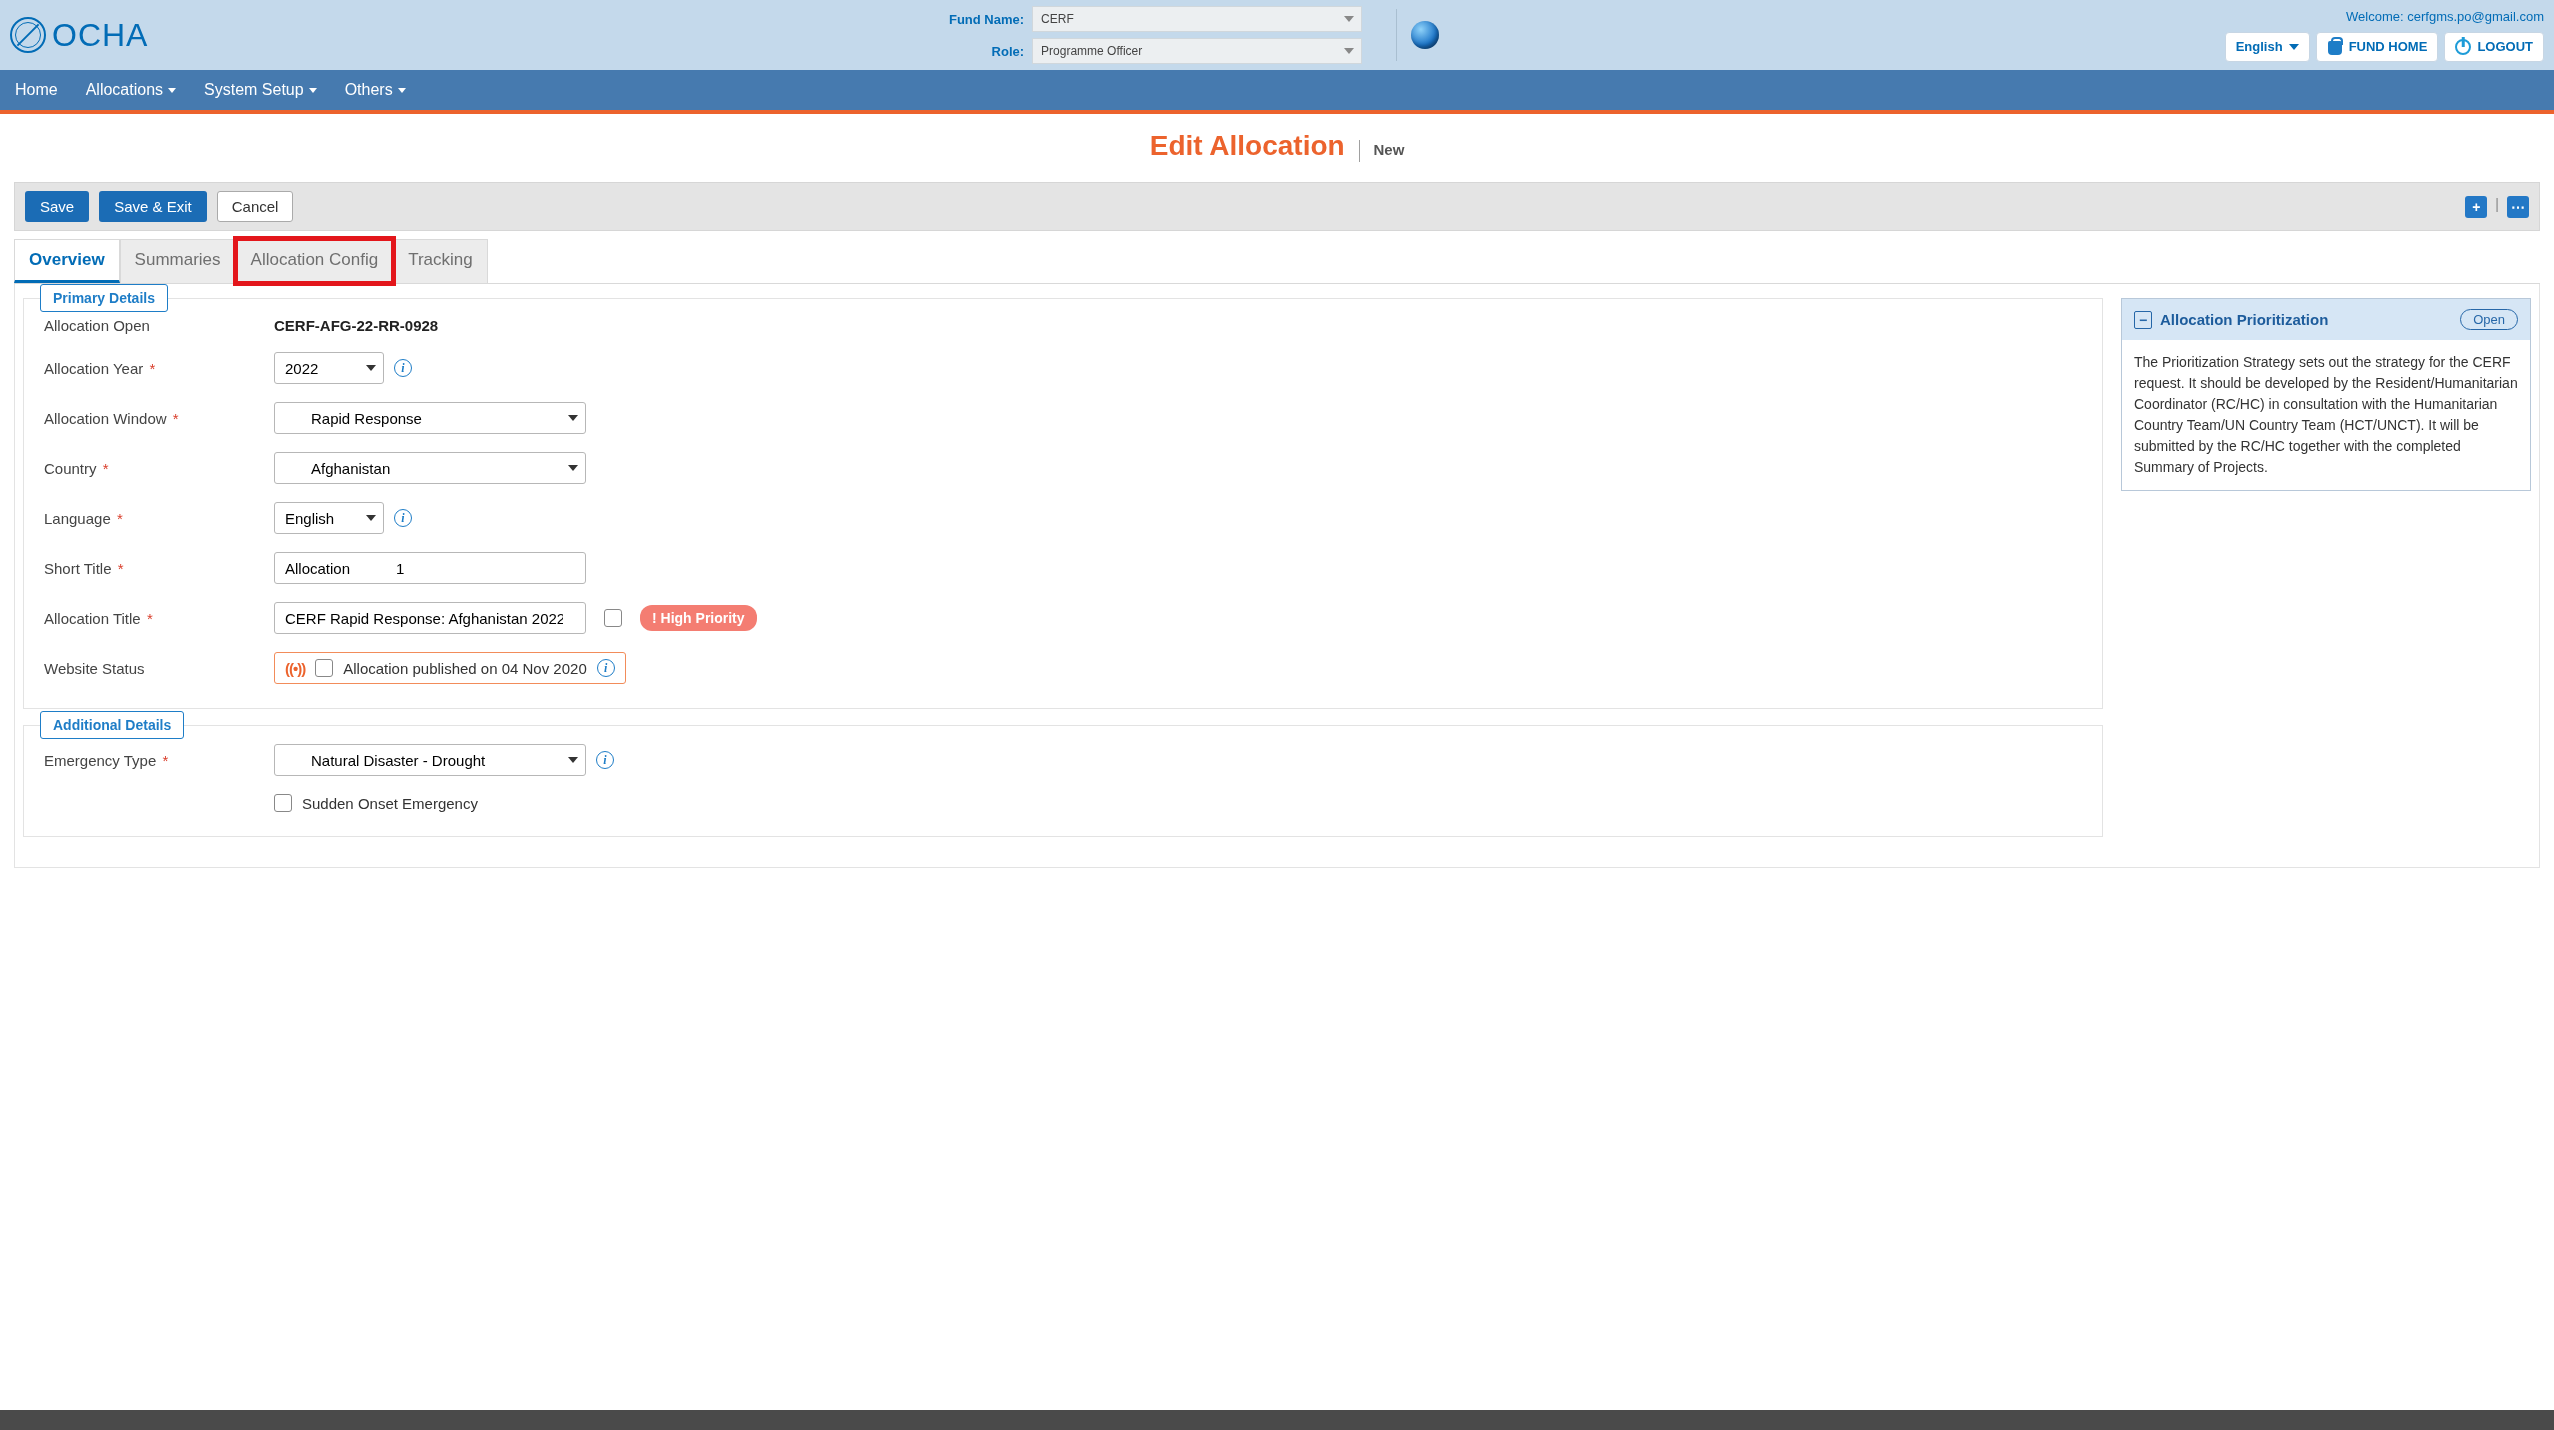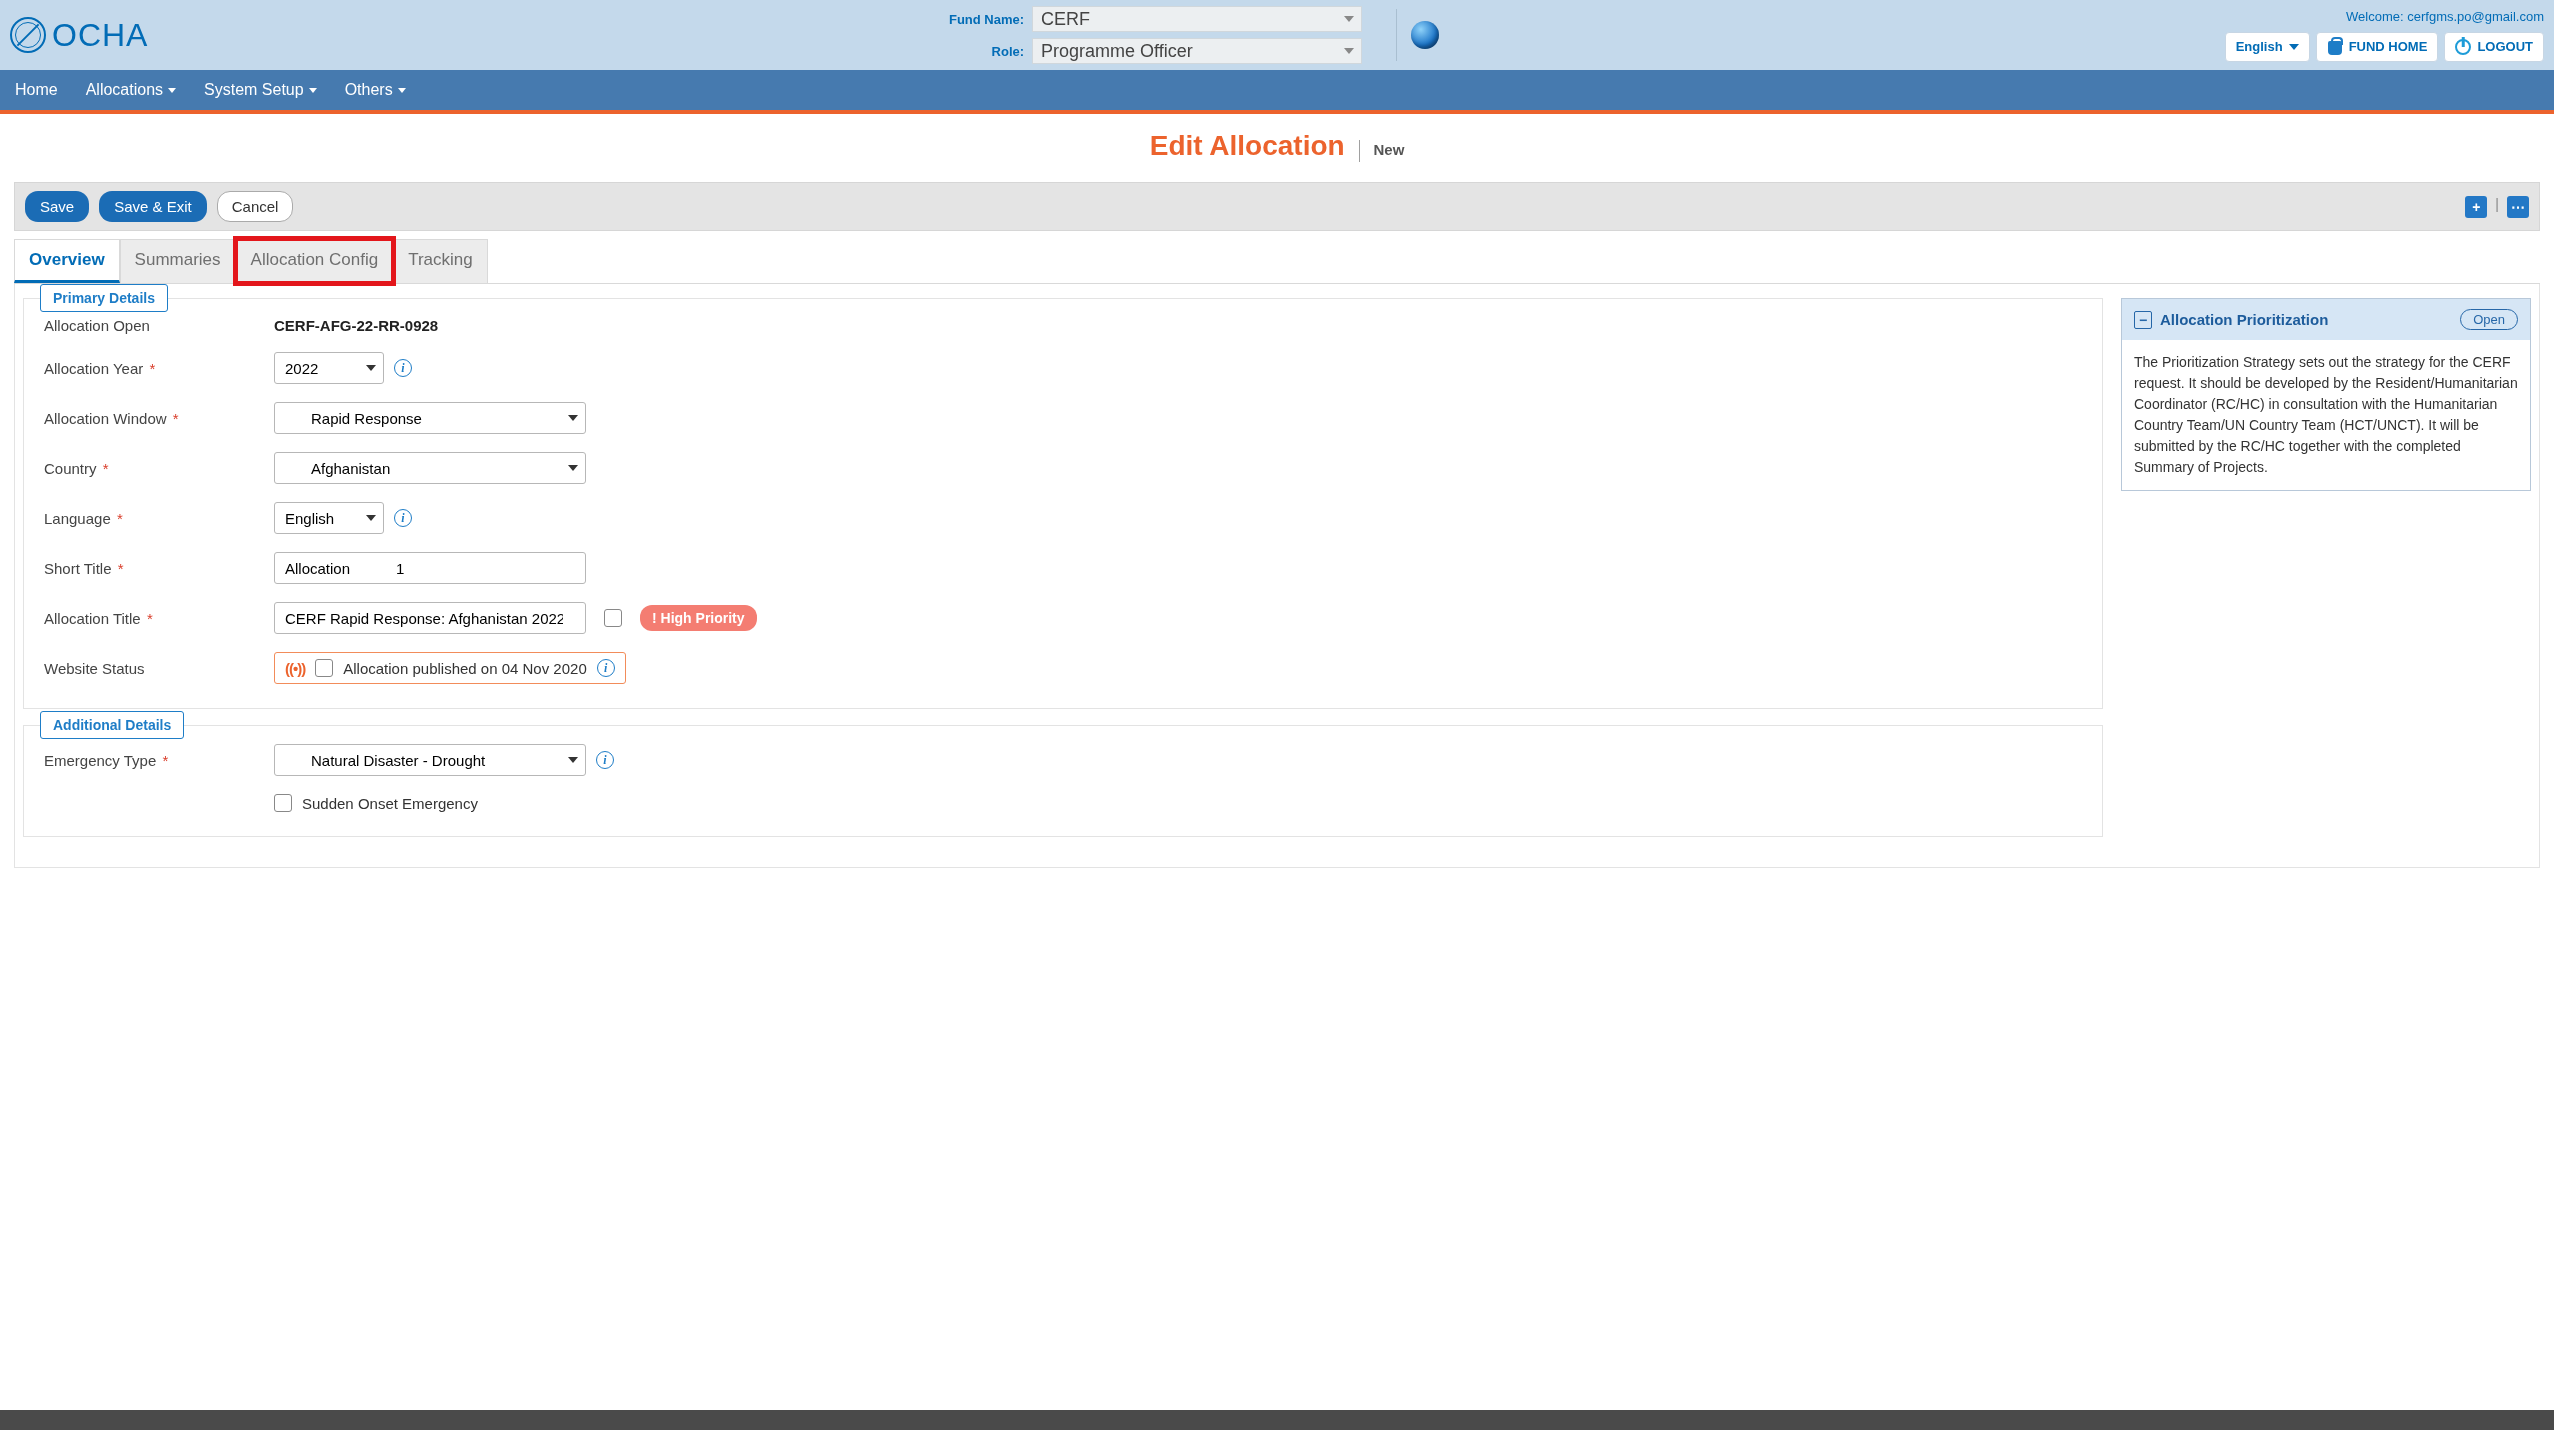--- a/index.html
+++ b/index.html
@@ -15,21 +15,21 @@
   }
   .brand { display: flex; align-items: center; gap: 6px; }
   .brand-text { font-size: 32px; color: #026cb6; letter-spacing: 1px; font-weight: 500; }
   .un-emblem { width: 36px; height: 36px; border: 2px solid #026cb6; border-radius: 50%; position: relative; display:flex; align-items:center; justify-content:center;}
   .un-emblem::before { content:''; width:24px; height:24px; border:1.5px solid #026cb6; border-radius:50%; position:absolute;}
   .un-emblem::after { content:''; width:2px; height:30px; background:#026cb6; position:absolute; transform:rotate(45deg);}
 
   .selects-block { margin-left: auto; margin-right: 20px; display:flex; flex-direction:column; gap:6px; }
   .sel-row { display:flex; align-items:center; gap:8px; }
   .sel-label { font-size:13px; color:#026cb6; font-weight:bold; text-align:right; width:90px;}
-  .sel-input { width:330px; height:26px; background:#eceff1; border:1px solid #d0d7dc; padding:4px 20px 4px 8px; font-size:18px; color:#444; position:relative; }
+  .sel-input { width:330px; height:26px; background:#eceff1; border:1px solid #d0d7dc; padding:4px 20px 4px 8px; font-size:12px; color:#444; position:relative; }
   .sel-wrap { position:relative; }
   .sel-wrap::after { content:''; position:absolute; right:8px; top:50%; width:0; height:0; border-left:5px solid transparent; border-right:5px solid transparent; border-top:6px solid #888; transform:translateY(-50%);}
   .vdiv { width:1px; height:52px; background:#a9bfd1; margin: 0 14px;}
   .globe { width:28px; height:28px; background: radial-gradient(circle at 35% 30%, #8fd2f9, #1a73c7 60%, #0c3a6b); border-radius:50%; box-shadow: inset -2px -3px 4px rgba(0,0,0,.3);}
 
   .right-block { display:flex; flex-direction:column; align-items:flex-end; gap:8px; }
   .welcome { font-size:13px; color:#026cb6; }
   .btn-row { display:flex; gap:6px; }
   .hbtn { height:30px; border:1px solid #c7d6e4; border-radius:4px; background:#fff; display:flex; align-items:center; padding:0 10px; gap:6px; font-size:13px; font-weight:bold; color:#026cb6; cursor:pointer;}
   .hbtn .caret-down { width:0;height:0;border-left:5px solid transparent;border-right:5px solid transparent;border-top:6px solid #026cb6;}
@@ -47,21 +47,21 @@
 
   
   .page-title-row { text-align:center; padding:16px 0 20px; }
   .page-title { font-size:28px; color:#ec632d; font-weight:bold; display:inline-block;}
   .title-divider { display:inline-block; width:1px; height:22px; background:#a0a0a0; margin:0 10px; vertical-align:middle;}
   .title-status { font-size:15px; color:#555; font-weight:bold;}
 
   
   .content-wrap { padding: 0 14px 20px; }
   .toolbar { background:#e4e4e4; border:1px solid #d6d6d6; padding:8px 10px; display:flex; align-items:center; gap:10px;}
-  .tb-btn { padding:6px 14px; border-radius:13px; font-size:15px; cursor:pointer; border:1px solid transparent;text-align:center;}
+  .tb-btn { padding:6px 14px; border-radius:3px; font-size:15px; cursor:pointer; border:1px solid transparent;text-align:center;}
   .tb-btn.primary { background:#1b6cb5; color:#fff; }
   .tb-btn.secondary { background:#fff; color:#333; border:1px solid #aaa;}
   .tb-right { margin-left:auto; display:flex; gap:8px; }
   .tb-icon { width:22px;height:22px; background:#2378c6; border-radius:3px; display:flex;align-items:center;justify-content:center; color:#fff; font-weight:bold; cursor:pointer;}
   .tb-sep { color:#888; }
 
   
   .tabs { display:flex; border-bottom:1px solid #d9d9d9; margin-top:8px;}
   .tab { padding:10px 14px; background:#ececec; color:#6f6f6f; font-size:17px; border:1px solid #d9d9d9; border-bottom:none; margin-right:0; cursor:pointer;}
   .tab.active { background:#fff; color:#026cb6; font-weight:bold; border-bottom:3px solid #026cb6; }

